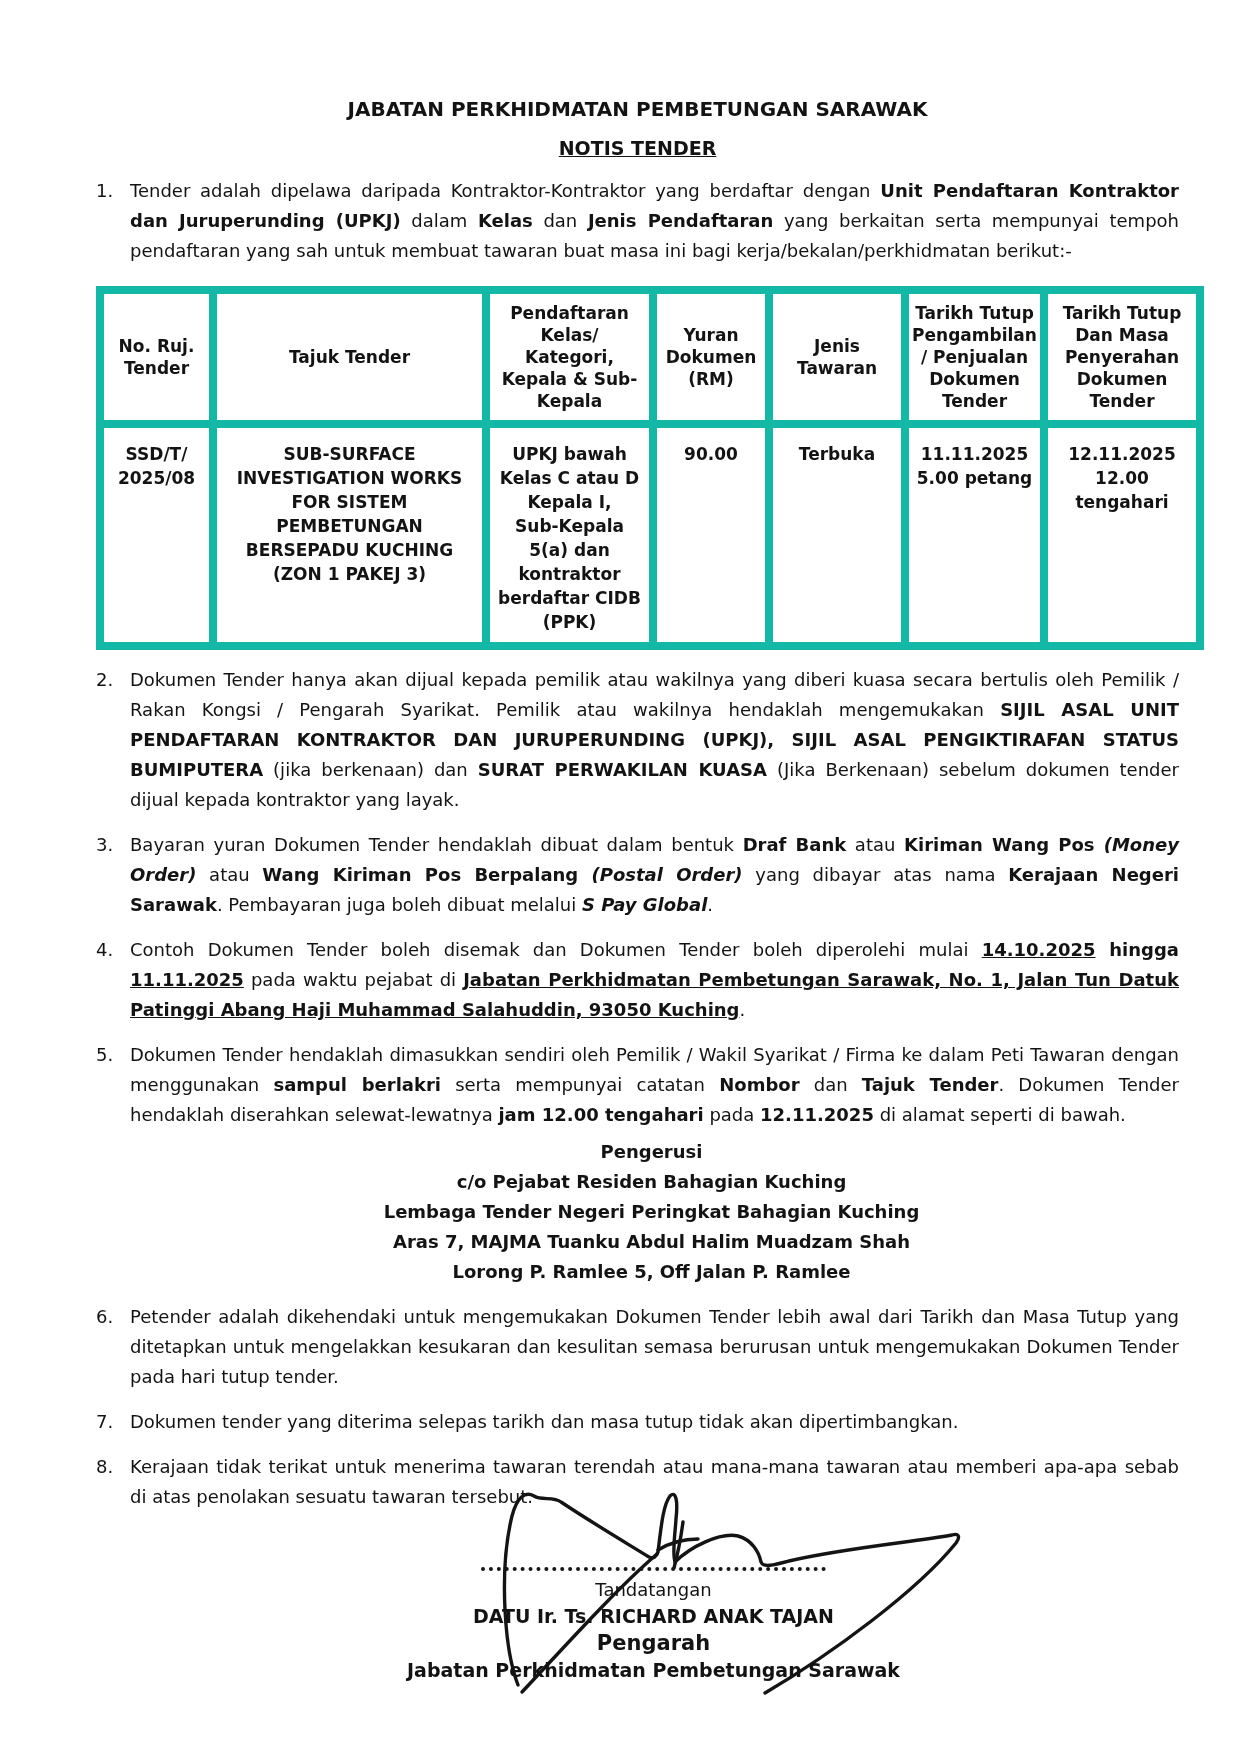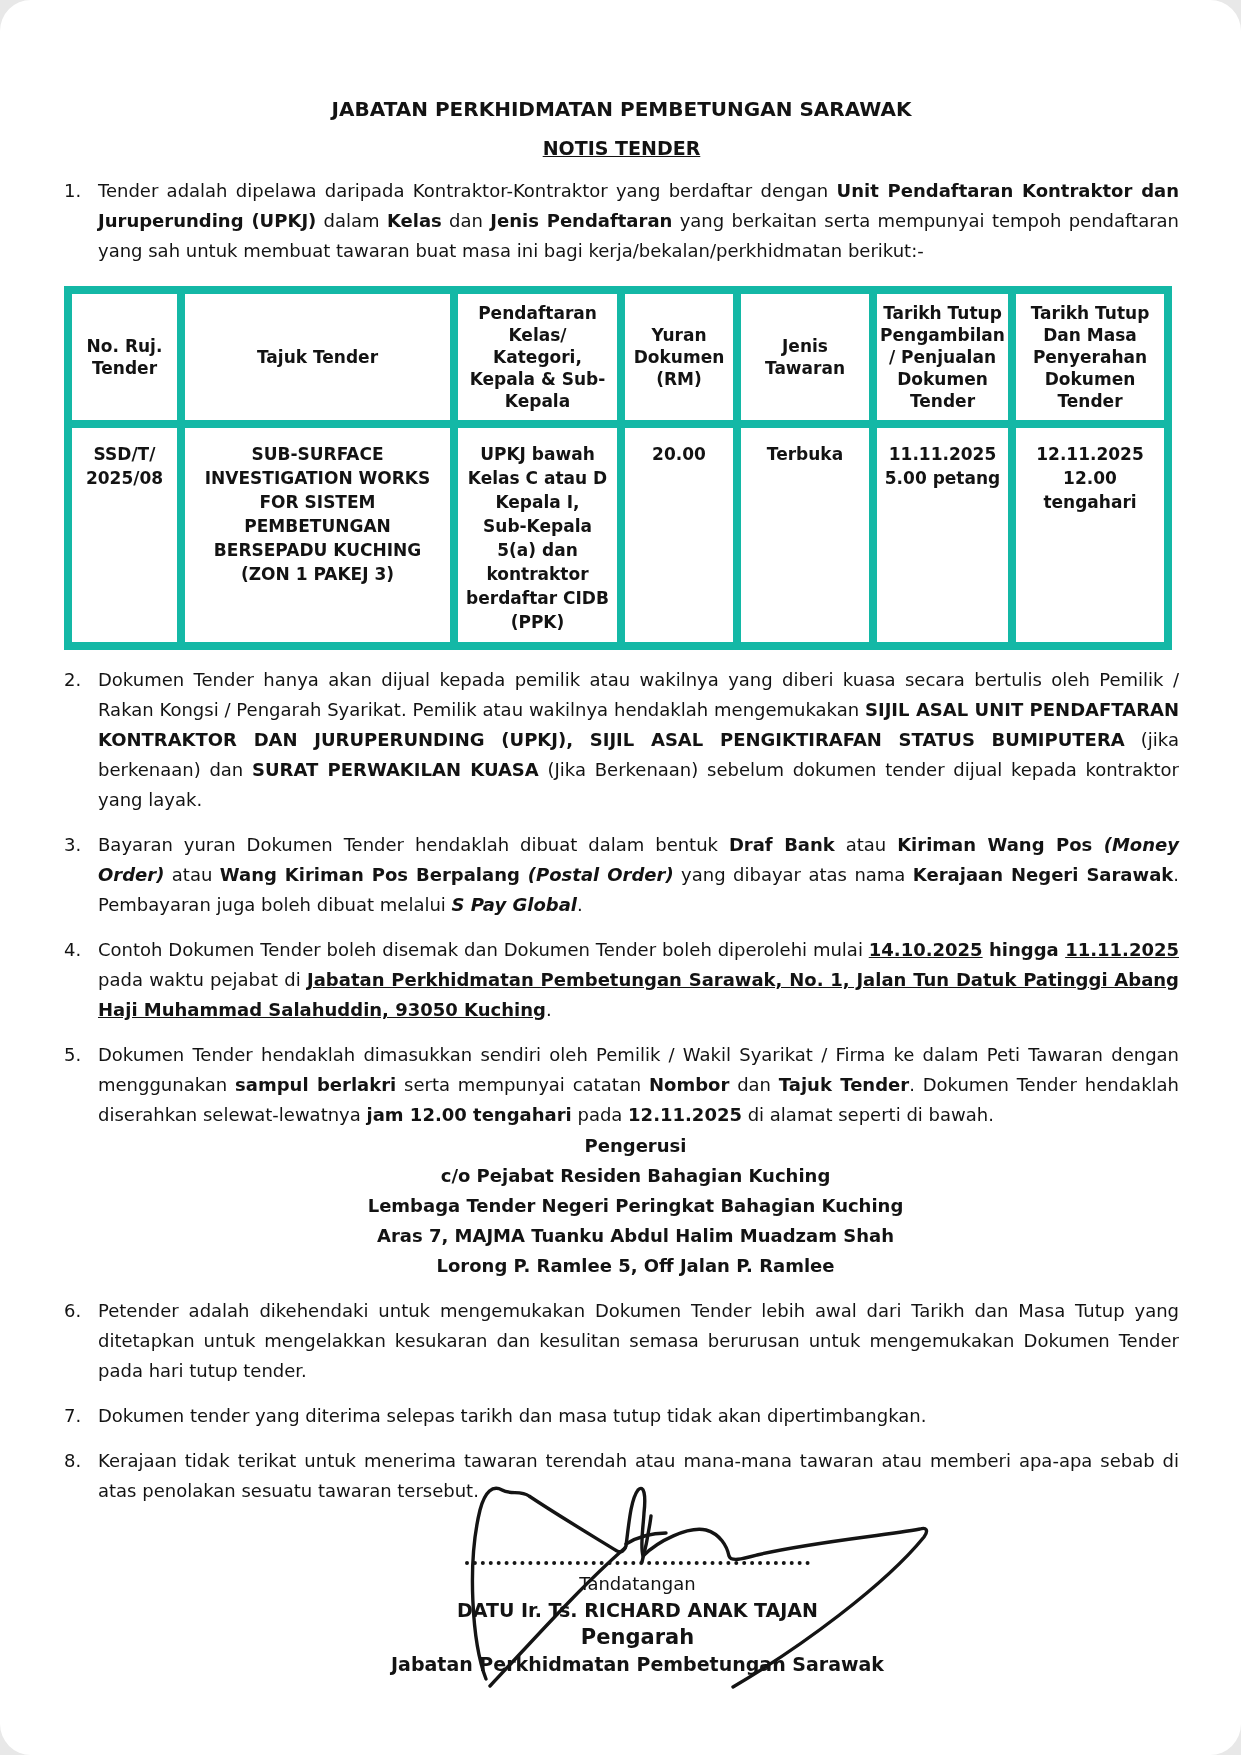--- a/index.html
+++ b/index.html
@@ -5,22 +5,21 @@
   html,body{margin:0;padding:0;background:#e8e8e8;}
   .page{
     position:relative;
     width:1241px;height:1755px;
     margin:0 auto;
     background:#ffffff;
     color:#131313;
     font-family:"DejaVu Sans","Liberation Sans",sans-serif;
     overflow:hidden;
     box-sizing:border-box;
-    padding:96px 62px 0 64px;
-    border-radius:31px;
+    padding:96px 62px 0 96px;
   }
   .org{ text-align:center;font-weight:700;font-size:20px;line-height:26px;}
   .doc-title{ text-align:center;font-weight:700;font-size:19px;line-height:26px;margin-top:13px;text-decoration:underline;}
 
   .item{display:flex;margin-top:15px;font-size:18px;line-height:30px;}
   .item .num{flex:0 0 34px;}
   .item .txt{flex:1;text-align:justify;margin:0;}
   .txt b{font-weight:700;}
   .bi{font-weight:700;font-style:italic;}
   .bu{font-weight:700;text-decoration:underline;}
@@ -30,21 +29,21 @@
     border:8px solid #14b8a6;
     text-align:center;
     white-space:pre-line;
     font-weight:700;
     overflow:hidden;
   }
   table.tender th{font-size:17px;line-height:22px;vertical-align:middle;padding:8px 3px;height:104px;}
   table.tender td{font-size:17px;line-height:24px;vertical-align:top;padding:14px 4px 8px;height:178px;}
   td.cell-tajuk{padding-top:36px;}
 
-  .address{ text-align:center;font-weight:700;font-size:18px;line-height:30px;margin-top:1px;transform:translateX(14px);}
+  .address{ text-align:center;font-weight:700;font-size:18px;line-height:30px;margin-top:7px;transform:translateX(14px);}
   .address div{min-height:30px;}
 
   .signature-area{position:relative;margin-top:55px;height:235px;}
   .sig-stack{width:560px;margin:4px auto;transform:translateX(16px);text-align:center;}
   .dotted-line{width:345px;margin:0 auto;border-bottom:4px dotted #161616;height:0;}
   .sig-label{font-size:18px;line-height:27px;margin-top:5px;}
   .sig-name{font-size:19px;line-height:27px;font-weight:700;}
   .sig-role{font-size:21px;line-height:27px;font-weight:700;}
   .sig-org{font-size:19px;line-height:27px;font-weight:700;}
   .sig-svg{position:absolute;left:365px;top:-132px;width:560px;height:260px;pointer-events:none;}
@@ -110,21 +109,21 @@
 BERSEPADU KUCHING
 (ZON 1 PAKEJ 3)</td>
         <td>UPKJ bawah
 Kelas C atau D
 Kepala I,
 Sub-Kepala
 5(a) dan
 kontraktor
 berdaftar CIDB
 (PPK)</td>
-        <td>20.00</td>
+        <td>90.00</td>
         <td>Terbuka</td>
         <td>11.11.2025
 5.00 petang</td>
         <td>12.11.2025
 12.00
 tengahari</td>
       </tr>
     </tbody>
   </table>
 

